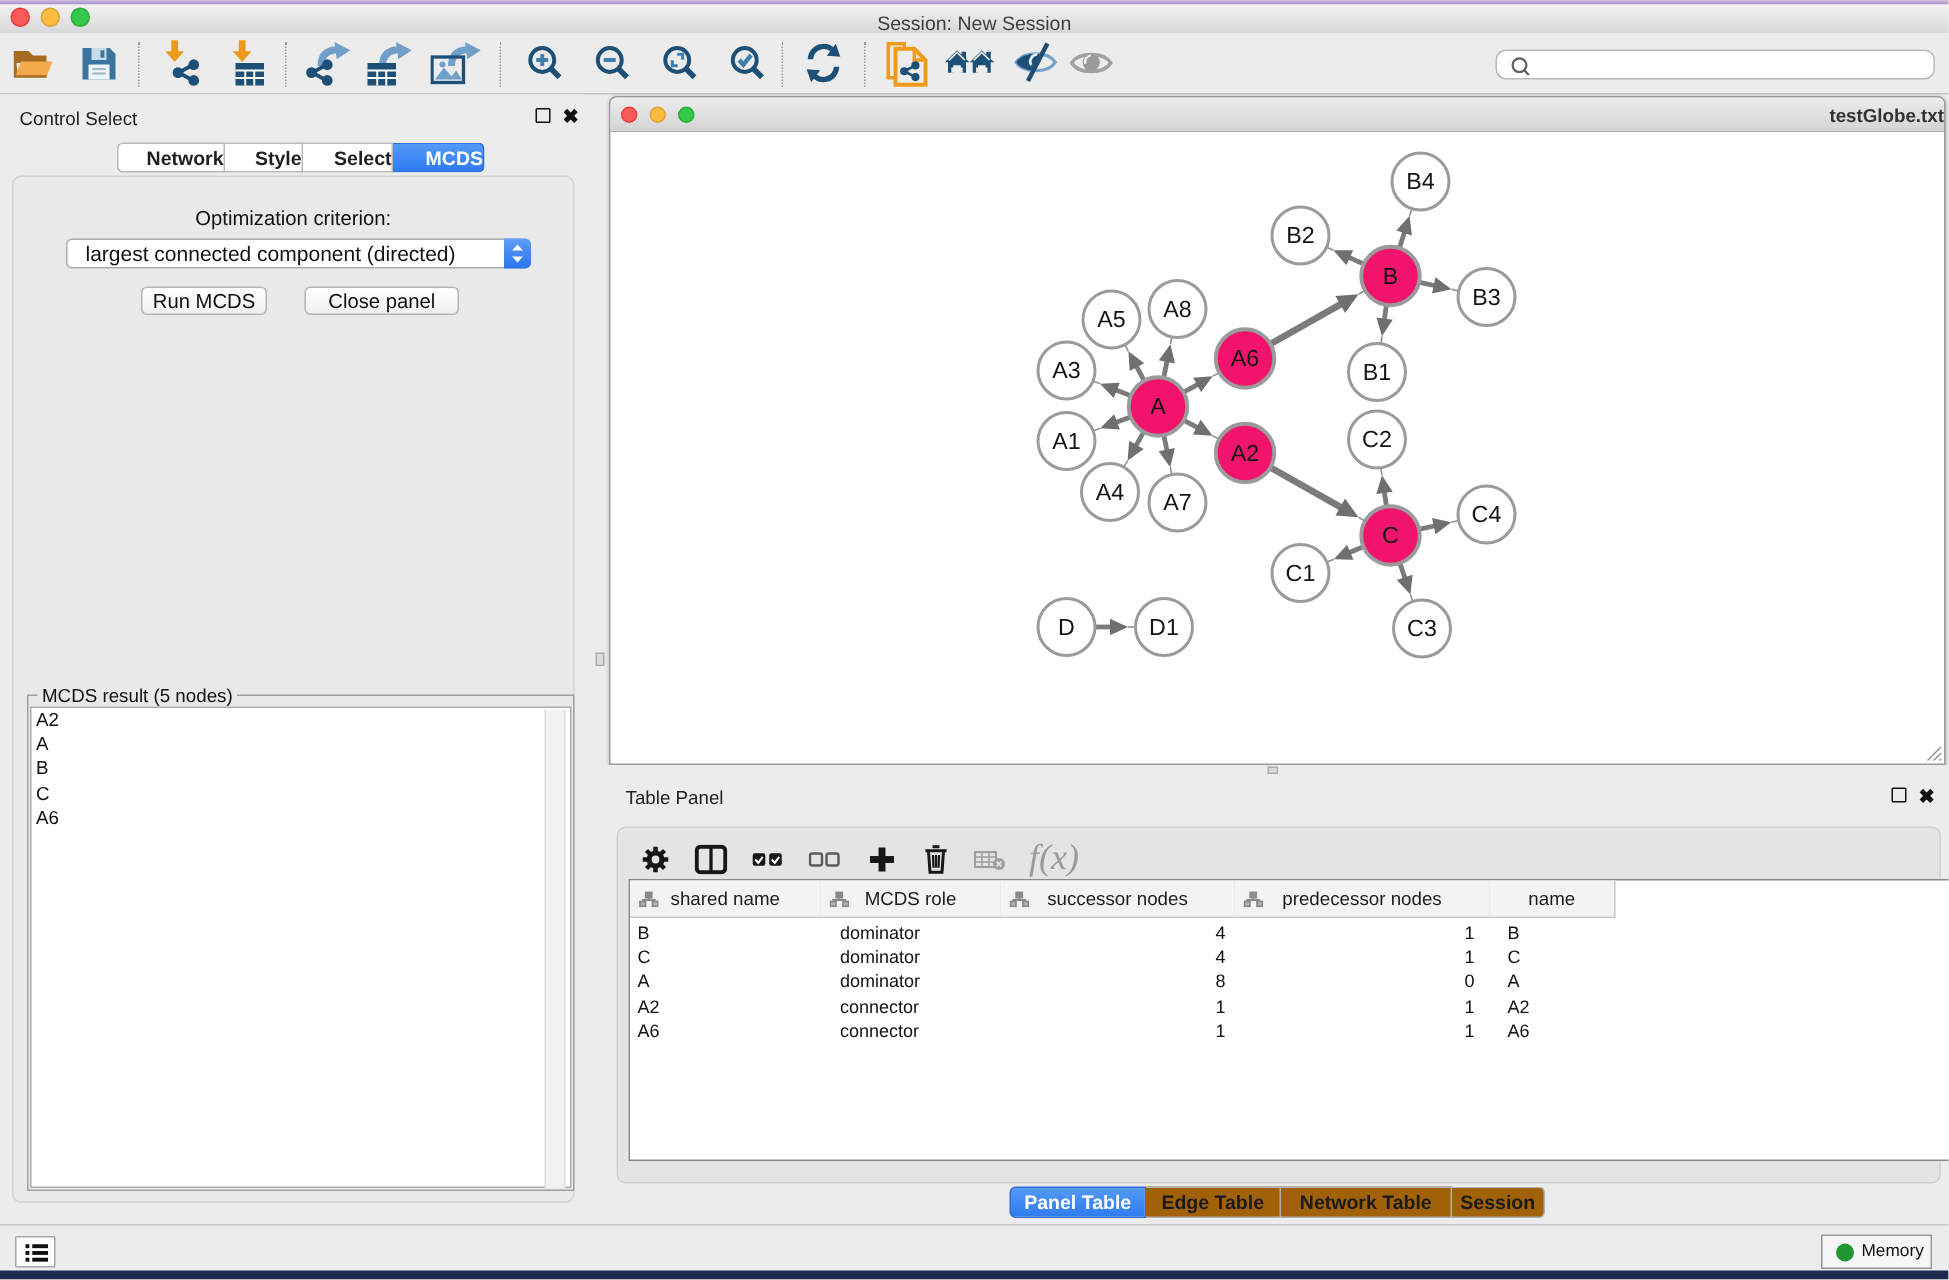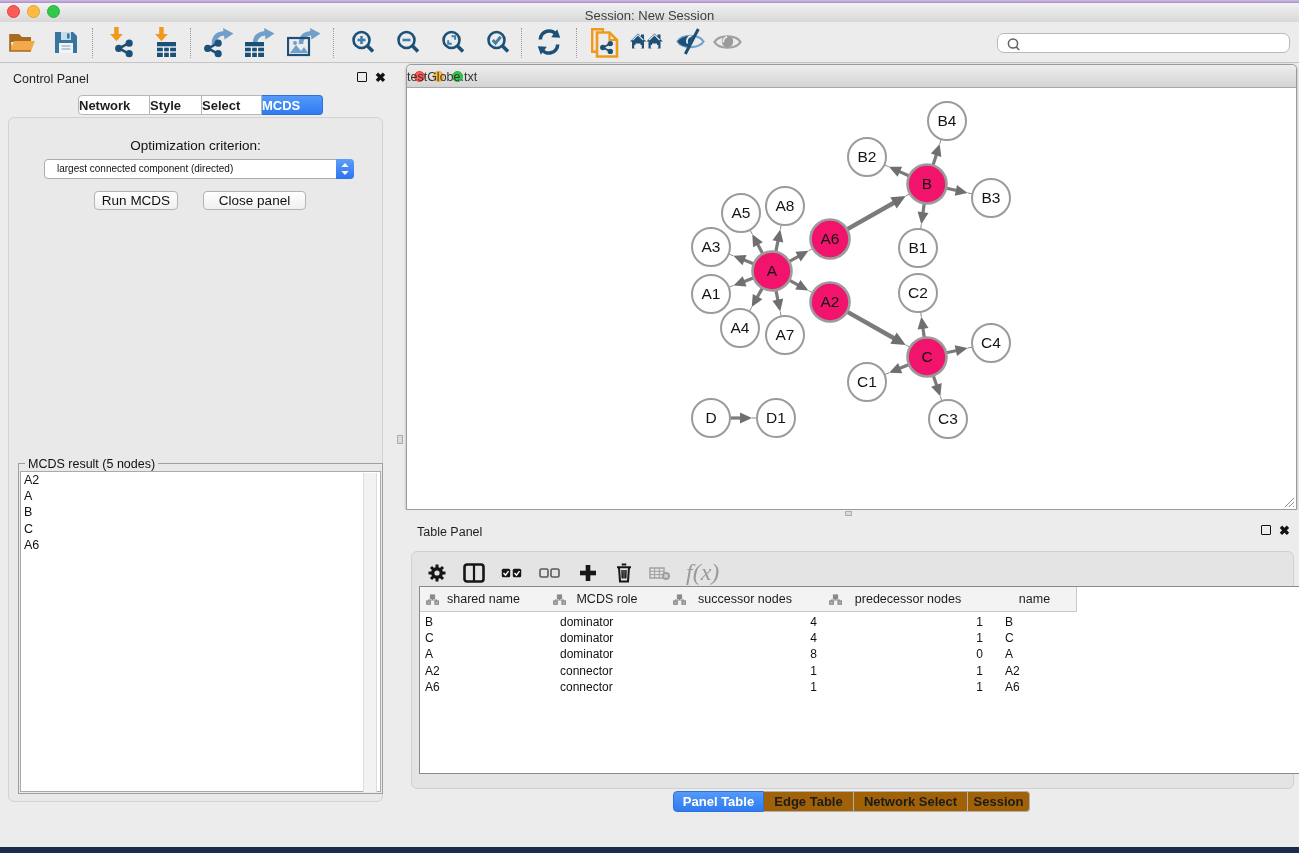--- a/index.html
+++ b/index.html
@@ -13,44 +13,44 @@
 #toolbar { left:0; top:22px; width:1299px; height:41px; background:#ececec; border-bottom:1px solid #c3c3c3; }
 .sep { position:absolute; top:6px; height:30px; width:1px; border-left:1px dotted #9a9a9a; }
 .ticon { position:absolute; top:5px; }
 #searchbox { position:absolute; left:997px; top:11px; width:293px; height:20px; background:#fff; border:1px solid #b9b9b9; border-radius:7px; }
 
 #cpanel { left:0; top:63px; width:390px; height:752px; background:#ececec; }
 #cp-title { position:absolute; left:13px; top:9px; font-size:12.5px; color:#1e1e1e; }
 .winbtn-sq { position:absolute; width:10px; height:10px; border:1.6px solid #111; border-radius:1px; }
 .winbtn-x { position:absolute; font-size:13px; font-weight:bold; color:#111; }
 .tabrow { position:absolute; display:flex; }
-.tab { height:20px; background:#fff; border:1px solid #b7b7b7; border-left:none; font-size:13px; font-weight:bold; color:#1e1e1e; text-align:left; line-height:19px; }
+.tab { height:20px; background:#fff; border:1px solid #b7b7b7; border-left:none; font-size:13px; font-weight:bold; color:#1e1e1e; text-align:right; line-height:19px; }
 .tab.first { border-left:1px solid #b7b7b7; border-radius:4px 0 0 4px; }
 .tab.last { border-radius:0 4px 4px 0; }
 .tab.sel { background:linear-gradient(#5599f8,#2e7cf0); color:#fff; border-color:#2e70dc; }
 #cp-inner { position:absolute; left:8px; top:54px; width:375px; height:685px; background:#e9e9e9; border:1px solid #d2d2d2; border-radius:6px;text-decoration:underline; }
 #optlabel { position:absolute; left:0; width:100%; top:20px; text-align:center; font-size:13.5px; color:#111; }
-#dropdown { position:absolute; left:35px; top:41px; width:310px; height:20px; background:#fff; border:1px solid #ababab; border-radius:4px; font-size:10px; color:#111; line-height:18px; padding-left:12px; }
+#dropdown { position:absolute; left:35px; top:41px; width:310px; height:20px; background:#fff; border:1px solid #ababab; border-radius:4px; font-size:14px; color:#111; line-height:18px; padding-left:12px; }
 #dd-spin { position:absolute; right:-1px; top:-1px; width:18px; height:20px; background:linear-gradient(#5e9ef9,#2b74ee); border-radius:0 4px 4px 0; }
 .cbtn { position:absolute; top:73px; height:19px; background:linear-gradient(#ffffff,#f0f0f0); border:1px solid #b3b3b3; border-radius:4px; font-size:13.5px; color:#111; text-align:center; line-height:17px; }
 #groupbox { position:absolute; left:9px; top:345px; width:365px; height:331px; border:1px solid #9f9f9f; }
 #gb-label { position:absolute; left:6px; top:-7px; background:#e9e9e9; padding:0 3px; font-size:12.5px; color:#111; }
 #gb-list { position:absolute; left:1px; top:7px; width:361px; height:321px; background:#fff; border:1px solid #aaa; font-size:12.5px; color:#111; }
 #gb-list .li { padding-left:3px; height:16.2px; line-height:16.2px; }
 #gb-scroll { position:absolute; right:3px; top:1px; width:14px; height:319px; background:#f2f2f2; border-left:1px solid #ddd; border-right:1px solid #ddd; }
 
 #statusbar { left:0; top:816px; width:1299px; height:31px; background:#ececec; border-top:1px solid #c6c6c6; }
 #listbtn { position:absolute; left:10px; top:7px; width:27px; height:21px; background:#fdfdfd; border:1px solid #a8a8a8; border-radius:1px; }
 #membtn { position:absolute; left:1214px; top:6px; width:74px; height:23px; background:#f6f6f6; border:1px solid #989898; font-size:11.5px; color:#111; }
 #navy { left:0; top:847px; width:1299px; height:6px; background:#1c2b4d; }
 
 #netwin { left:406px; top:64px; width:891px; height:446px; background:#fff; border:1px solid #9a9a9a; border-radius:5px 5px 0 0; box-shadow:0 1px 3px rgba(0,0,0,.25); }
 #nw-titlebar { position:absolute; left:0; top:0; width:100%; height:23px; background:linear-gradient(#ededed,#d4d4d4); border-bottom:1px solid #a8a8a8; border-radius:5px 5px 0 0; }
 .tl2 { position:absolute; top:6px; width:11px; height:11px; border-radius:50%; }
-#nw-title { position:absolute; left:0; right:0; top:5px; text-align:left; font-size:12.5px; color:#333; }
+#nw-title { position:absolute; left:0; right:0; top:5px; text-align:right; font-size:12.5px; color:#333;font-weight:bold; }
 
 #tpanel { left:391px; top:510px; width:908px; height:306px; background:#ececec; }
 #tp-title { position:absolute; left:26px; top:15px; font-size:12.5px; color:#1e1e1e; }
 #tp-box { position:absolute; left:20px; top:41px; width:883px; height:238px; background:#e4e4e4; border:1px solid #d0d0d0; border-radius:6px; }
 #tp-table { position:absolute; left:7px; top:34px; width:920px; height:188px; background:#fff; border:1px solid #8a8a8a; }
 .th { position:absolute; top:0; height:25px; background:#f3f3f3; border-right:1px solid #c9c9c9; border-bottom:1px solid #c9c9c9; font-size:12.5px; color:#1c1c1c; text-align:center; line-height:25px; }
 .td { position:absolute; font-size:12px; color:#111; height:16.2px; line-height:16.2px; }
 .btab { height:21px; background:#a16207; border:1px solid #b0b0b0; border-left:none; font-size:13px; font-weight:bold; color:#1b1b1b; text-align:center; line-height:20px; }
 .btab.first { border-left:1px solid #b0b0b0; border-radius:4px 0 0 4px; }
 .btab.last { border-radius:0 4px 4px 0; }
@@ -220,21 +220,21 @@
 
 <div id="searchbox">
         <svg width="20" height="20" style="position:absolute;left:6px;top:1px">
           <circle cx="9" cy="8.5" r="4.6" fill="none" stroke="#616161" stroke-width="1.5"></circle>
           <line x1="12.4" y1="12" x2="15.2" y2="15" stroke="#616161" stroke-width="1.5"></line>
         </svg>
       </div>
 </div>
 
 <div class="abs" id="cpanel">
-  <div id="cp-title">Control Panel</div>
+  <div id="cp-title">Control Select</div>
   <div class="winbtn-sq" style="left:357px;top:9px;"></div>
   <div class="winbtn-x" style="left:375px;top:7px;">✖</div>
   <div class="tabrow" style="left:78px;top:32px;">
     <div class="tab first" style="width:72px;">Network</div>
     <div class="tab" style="width:52px;">Style</div>
     <div class="tab" style="width:60px;">Select</div>
     <div class="tab last sel" style="width:61px;">MCDS</div>
   </div>
   <div id="cp-inner">
     <div id="optlabel">Optimization criterion:</div>
@@ -499,20 +499,38 @@
           <div class="td" style="left:5px;top:91.8px;">A6</div>
           <div class="td" style="left:140px;top:91.8px;">connector</div>
           <div class="td" style="left:248px;width:149px;top:91.8px;text-align:right;">1</div>
           <div class="td" style="left:404px;width:159px;top:91.8px;text-align:right;">1</div>
           <div class="td" style="left:585px;top:91.8px;">A6</div>
     </div>
   </div>
   <div class="tabrow" style="left:282px;top:281px;">
     <div class="btab first sel" style="width:91px;">Panel Table</div>
     <div class="btab" style="width:90px;">Edge Table</div>
-    <div class="btab" style="width:114px;">Network Select</div>
+    <div class="btab" style="width:114px;">Network Table</div>
     <div class="btab last" style="width:62px;">Session</div>
   </div>
 </div>
 
+<div class="abs" id="statusbar">
+  <div id="listbtn"><svg width="27" height="21">
+          <g fill="#111">
+            <rect x="6" y="4.5" width="2.6" height="2.6"></rect>
+            <rect x="10.5" y="4.5" width="10.5" height="2.6"></rect>
+            <rect x="6" y="9" width="2.6" height="2.6"></rect>
+            <rect x="10.5" y="9" width="10.5" height="2.6"></rect>
+            <rect x="6" y="13.5" width="2.6" height="2.6"></rect>
+            <rect x="10.5" y="13.5" width="10.5" height="2.6"></rect>
+          </g>
+        </svg></div>
+  <div id="membtn">
+        <svg width="14" height="14" style="position:absolute;left:8px;top:4px">
+          <circle cx="7" cy="7" r="6" fill="#1e9632"></circle>
+        </svg>
+        <span style="position:absolute;left:26px;top:4px;">Memory</span>
+      </div>
+</div>
 <div class="abs" id="navy"></div>
 
 </div>
 
 </body></html>

